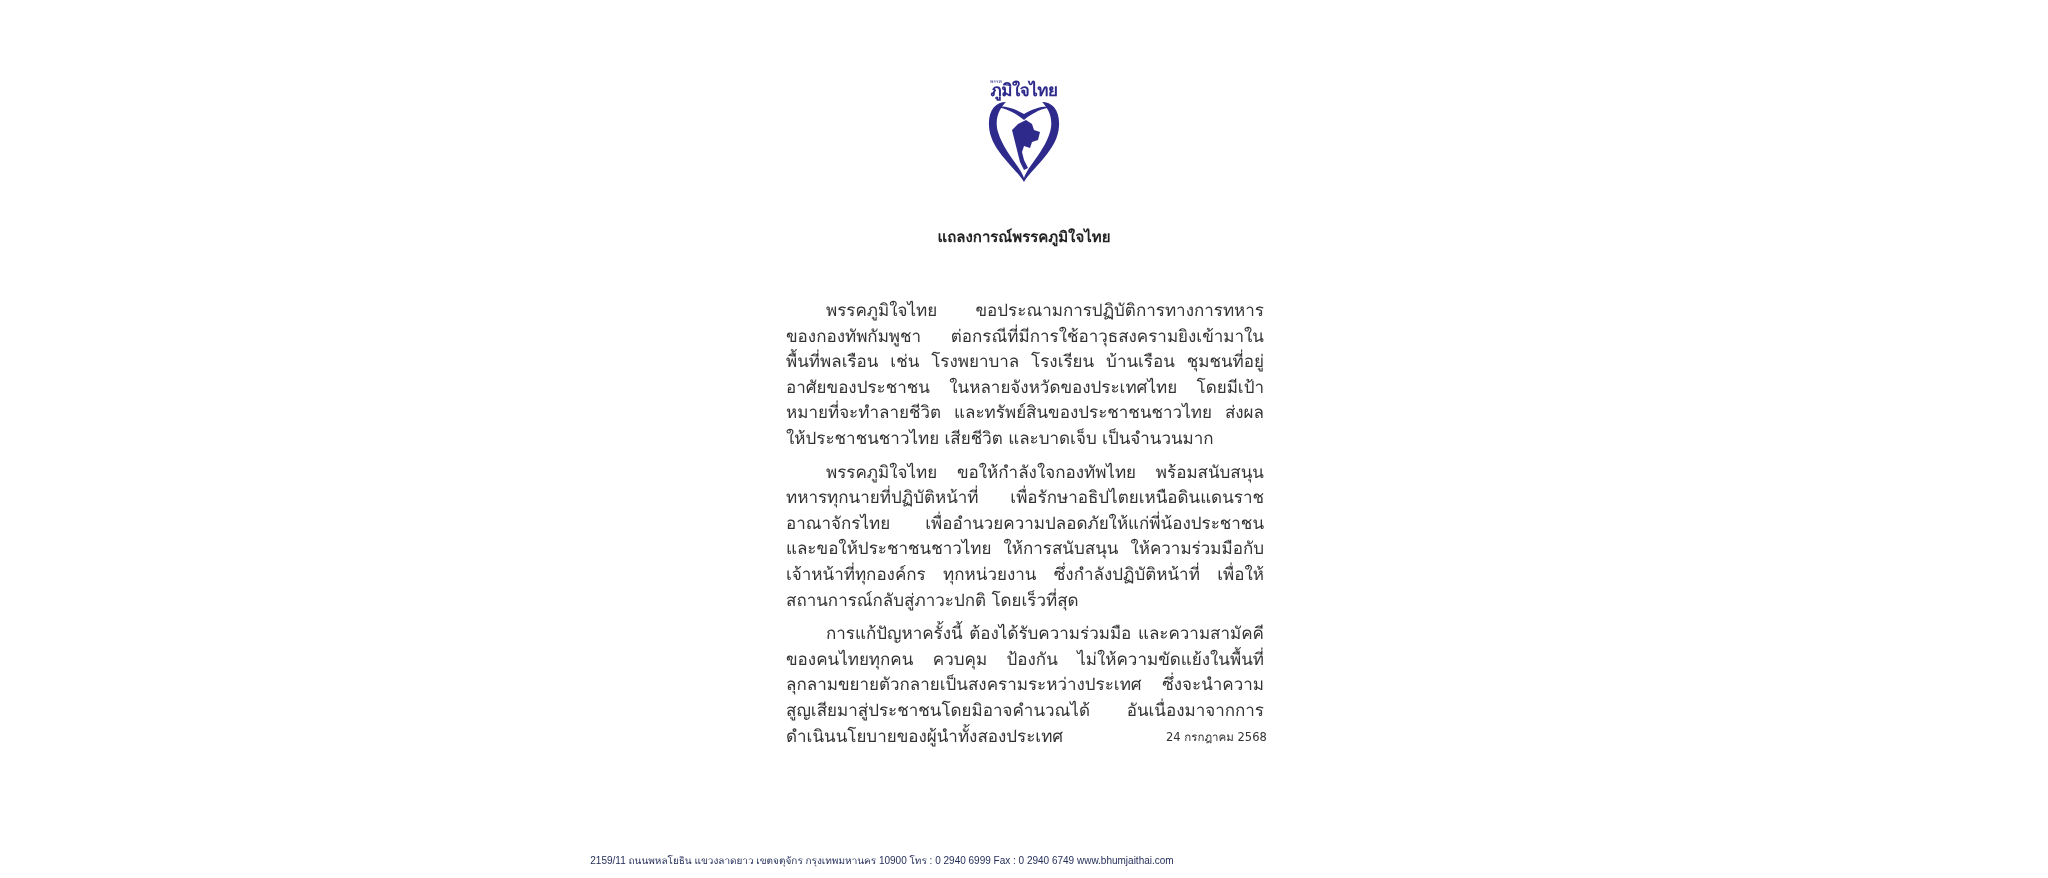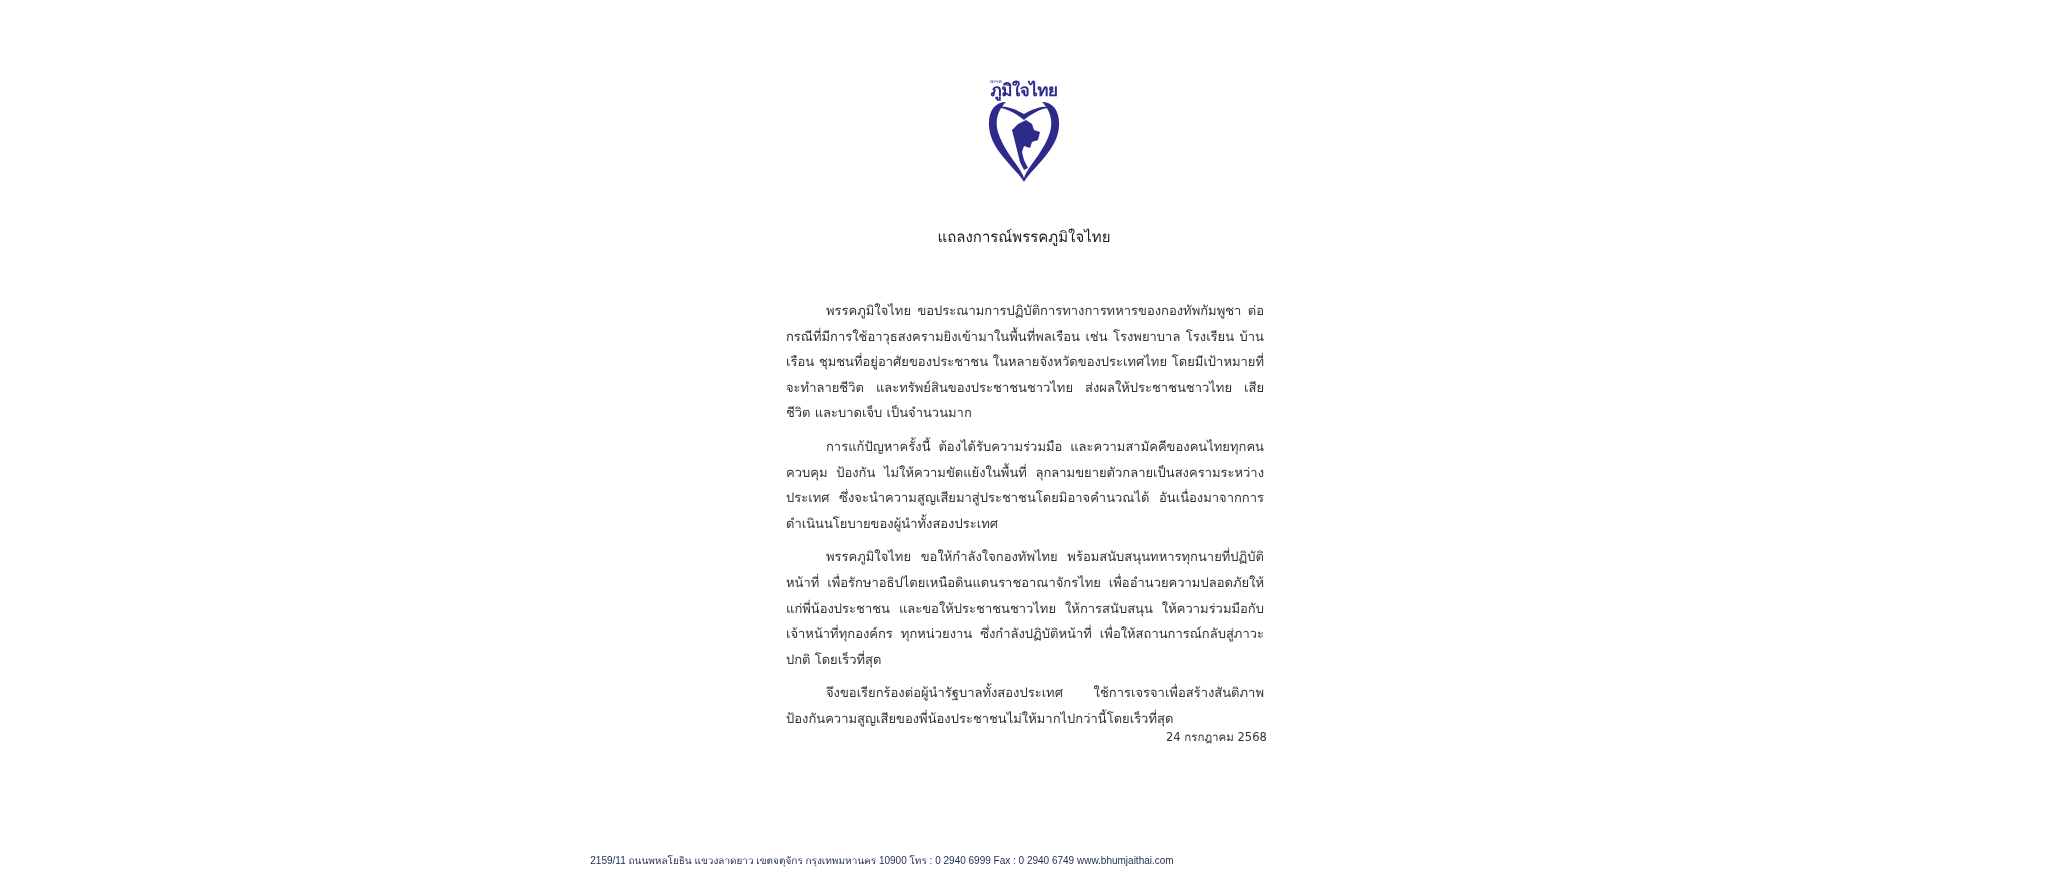--- a/index.html
+++ b/index.html
@@ -4,23 +4,23 @@
 <style>
   html, body { margin:0; padding:0; background:#ffffff; }
   body { width:2048px; height:878px; position:relative; overflow:hidden;
          font-family:"DejaVu Sans","Liberation Sans",sans-serif; color:#222; }
   .logo { position:absolute; left:986px; top:80px; width:76px; height:104px; }
   .logo-word { position:absolute; left:0; top:0; width:76px; text-align:center;
                font-size:17px; font-weight:bold; color:#2e2a8c; letter-spacing:-0.5px; line-height:20px; }
   .logo-small { position:absolute; left:4px; top:-3px; font-size:5px; color:#2e2a8c; }
   .logo svg { position:absolute; left:0; top:18px; }
   .title { position:absolute; left:0; width:2048px; top:225px; text-align:center;
-           font-size:15px; font-weight:normal; color:#222; }
+           font-size:15px; font-weight:bold; color:#222; }
   .body-text { position:absolute; left:786px; top:298px; width:478px;
-               font-size:13px; line-height:25.6px; color:#333; }
+               font-size:17px; line-height:25.6px; color:#333; }
   .para { margin:0 0 8px 0; text-indent:40px; text-align:justify; }
   .date { position:absolute; left:1166px; top:728px; font-size:11.5px; color:#333; }
   .footer { position:absolute; left:0; width:1764px; top:853px; text-align:center;
             font-size:10px; color:#1f2a55; font-family:"Liberation Sans",sans-serif; }
 </style>
 </head>
 <body>
 
 <div class="logo">
   <span class="logo-small">พรรค</span>
@@ -29,20 +29,19 @@
     <path d="M38 84 C30 70 4 52 3 28 C2 12 10 4 20 4 C14 10 8 20 12 34 C18 54 34 68 38 80 C42 68 58 54 64 34 C68 20 62 10 56 4 C66 4 74 12 73 28 C72 52 46 70 38 84 Z" fill="#2e2a8c"></path>
     <path d="M6 10 C16 8 28 14 38 22 C48 14 60 8 70 10 C60 6 48 10 38 16 C28 10 16 6 6 10 Z" fill="#2e2a8c"></path>
     <path d="M32 26 L40 22 L46 26 L48 32 L54 34 L52 42 L46 44 L44 50 L38 48 L36 54 L38 62 L42 70 L38 72 L34 64 L32 56 L30 48 L28 40 L26 32 Z" fill="#2e2a8c"></path>
   </svg>
 </div>
 
 <div class="title">แถลงการณ์พรรคภูมิใจไทย</div>
 
 <div class="body-text">
   <p class="para">พรรคภูมิใจไทย ขอประณามการปฏิบัติการทางการทหารของกองทัพกัมพูชา ต่อกรณีที่มีการใช้อาวุธสงครามยิงเข้ามาในพื้นที่พลเรือน เช่น โรงพยาบาล โรงเรียน บ้านเรือน ชุมชนที่อยู่อาศัยของประชาชน ในหลายจังหวัดของประเทศไทย โดยมีเป้าหมายที่จะทำลายชีวิต และทรัพย์สินของประชาชนชาวไทย ส่งผลให้ประชาชนชาวไทย เสียชีวิต และบาดเจ็บ เป็นจำนวนมาก</p>
+  <p class="para">พรรคภูมิใจไทย ขอให้กำลังใจกองทัพไทย พร้อมสนับสนุนทหารทุกนายที่ปฏิบัติหน้าที่ เพื่อรักษาอธิปไตยเหนือดินแดนราชอาณาจักรไทย เพื่ออำนวยความปลอดภัยให้แก่พี่น้องประชาชน และขอให้ประชาชนชาวไทย ให้การสนับสนุน ให้ความร่วมมือกับเจ้าหน้าที่ทุกองค์กร ทุกหน่วยงาน ซึ่งกำลังปฏิบัติหน้าที่ เพื่อให้สถานการณ์กลับสู่ภาวะปกติ โดยเร็วที่สุด</p>
   <p class="para">การแก้ปัญหาครั้งนี้ ต้องได้รับความร่วมมือ และความสามัคคีของคนไทยทุกคน ควบคุม ป้องกัน ไม่ให้ความขัดแย้งในพื้นที่ ลุกลามขยายตัวกลายเป็นสงครามระหว่างประเทศ ซึ่งจะนำความสูญเสียมาสู่ประชาชนโดยมิอาจคำนวณได้ อันเนื่องมาจากการดำเนินนโยบายของผู้นำทั้งสองประเทศ</p>
-  <p class="para">พรรคภูมิใจไทย ขอให้กำลังใจกองทัพไทย พร้อมสนับสนุนทหารทุกนายที่ปฏิบัติหน้าที่ เพื่อรักษาอธิปไตยเหนือดินแดนราชอาณาจักรไทย เพื่ออำนวยความปลอดภัยให้แก่พี่น้องประชาชน และขอให้ประชาชนชาวไทย ให้การสนับสนุน ให้ความร่วมมือกับเจ้าหน้าที่ทุกองค์กร ทุกหน่วยงาน ซึ่งกำลังปฏิบัติหน้าที่ เพื่อให้สถานการณ์กลับสู่ภาวะปกติ โดยเร็วที่สุด</p>
-  <p class="para">จึงขอเรียกร้องต่อผู้นำรัฐบาลทั้งสองประเทศ ใช้การเจรจาเพื่อสร้างสันติภาพ ป้องกันความสูญเสียของพี่น้องประชาชนไม่ให้มากไปกว่านี้โดยเร็วที่สุด</p>
 </div>
 
 <div class="date">24 กรกฎาคม 2568</div>
 
 <div class="footer">2159/11 ถนนพหลโยธิน แขวงลาดยาว เขตจตุจักร กรุงเทพมหานคร 10900 โทร : 0 2940 6999 Fax : 0 2940 6749 www.bhumjaithai.com</div>
 
 </body></html>

